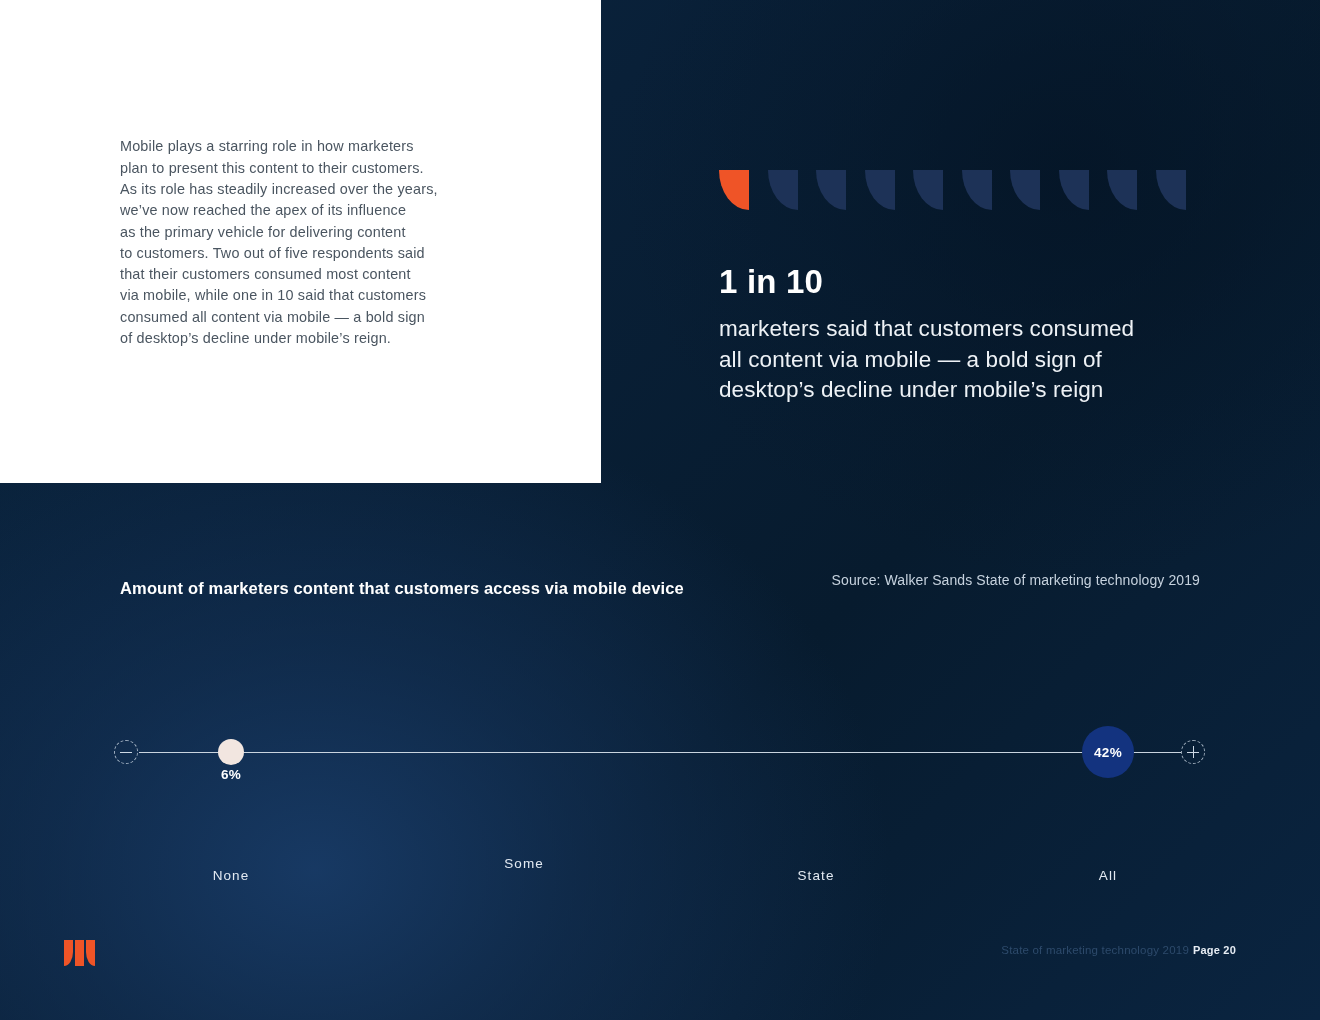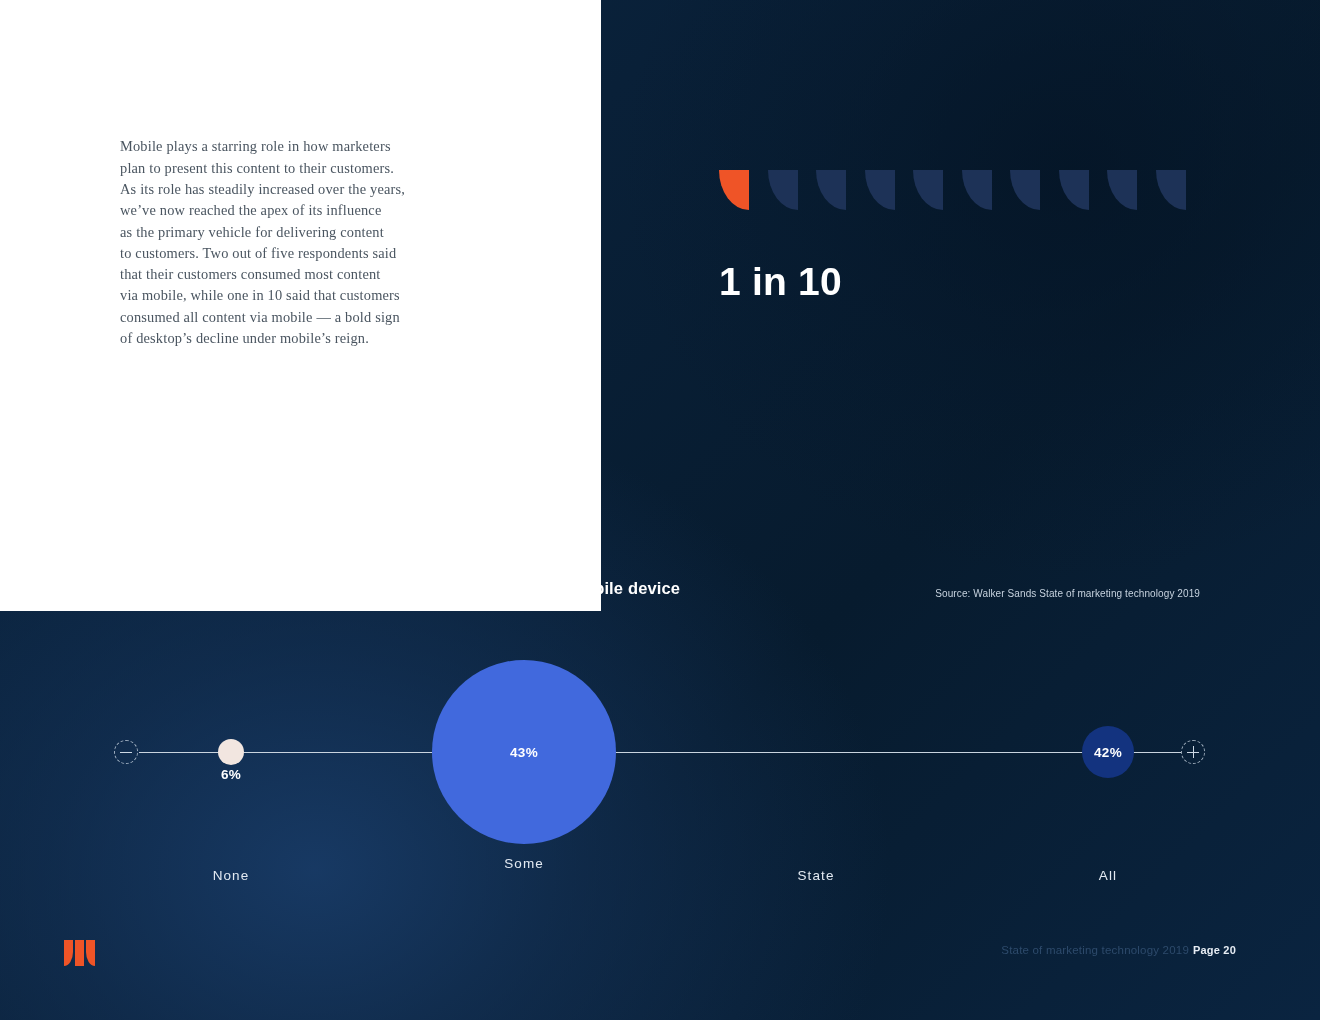--- a/index.html
+++ b/index.html
@@ -48,24 +48,23 @@
     background: radial-gradient(closest-side, rgba(4,20,37,0.75) 0%, rgba(5,22,40,0.35) 55%, rgba(5,22,40,0) 100%);
     pointer-events: none;
   }
 
   
   .white-panel {
     position: absolute;
     left: 0;
     top: 0;
     width: 601px;
-    height: 611px;
+    height: 483px;
     background: #ffffff;
     z-index: 3;
-    font-family: Liberation Serif, serif;
   }
   .body-copy {
     position: absolute;
     left: 120px;
     top: 122px;
     width: 350px;
     font-size: 14.4px;
     line-height: 21.3px;
     color: #4a5560;
     letter-spacing: 0.18px;
@@ -92,21 +91,21 @@
     flex: 0 0 auto;
     background: #1d3257;
     border-bottom-left-radius: 30px 40px;
   }
   .wedge.filled {
     background: #ef5427;
   }
 
   .stat-headline {
     margin-top: 50px;
-    font-size: 39px;
+    font-size: 33px;
     line-height: 44px;
     font-weight: bold;
     color: #ffffff;
     letter-spacing: 0.2px;
   }
   .stat-sub {
     margin-top: 10px;
     font-size: 22.5px;
     line-height: 30.5px;
     color: #eef2f6;
@@ -129,22 +128,22 @@
     left: 120px;
     top: 19px;
     font-size: 16.5px;
     font-weight: bold;
     color: #ffffff;
     letter-spacing: 0.15px;
   }
   .chart-source {
     position: absolute;
     right: 120px;
-    top: 28px;
-    font-size: 10px;
+    top: 12px;
+    font-size: 14px;
     color: #c6d2de;
     letter-spacing: 0.1px;
     white-space: nowrap;
   }
 
   .plot {
     position: absolute;
     left: 0;
     top: 0;
     width: 1320px;
@@ -292,44 +291,44 @@
       <div class="wedge"></div>
       <div class="wedge"></div>
       <div class="wedge"></div>
       <div class="wedge"></div>
       <div class="wedge"></div>
       <div class="wedge"></div>
       <div class="wedge"></div>
       <div class="wedge"></div>
     </div>
     <div class="stat-headline">1 in 10</div>
+    <div class="stat-sub">marketers said that customers consumed
+all content via mobile — a bold sign of
+desktop’s decline under mobile’s reign</div>
   </div>
 
   <div class="chart-section">
-    <div class="chart-title">Amount of marketing content that customers device via mobile device</div>
+    <div class="chart-title">Amount of marketers content that customers access via mobile device</div>
     <div class="chart-source">Source: Walker Sands State of marketing technology 2019</div>
 
     <div class="plot" id="plot">
       <div class="axis-line"></div>
 
       <div class="end-cap minus">
         <span class="bar-h"></span>
       </div>
       <div class="end-cap plus">
         <span class="bar-h"></span>
         <span class="bar-v"></span>
       </div>
 
     <div class="bubble small" style="left: 218px; top: 179px; width: 26px; height: 26px; background: rgb(242, 230, 224);">
           <span class="val">6%</span>
         </div>
         <div class="cat-label" style="left: 231px;">None</div>
-        <div class="bubble" style="left: 432px; top: 100px; width: 184px; height: 184px; background: rgb(65, 105, 221);">
-          <span class="val">43%</span>
-        </div>
         <div class="cat-label" style="left: 524px; top: 296px;">Some</div>
         <div class="cat-label" style="left: 816px;">State</div>
         <div class="bubble" style="left: 1082px; top: 166px; width: 52px; height: 52px; background: rgb(19, 51, 127);">
           <span class="val">42%</span>
         </div>
         <div class="cat-label" style="left: 1108px;">All</div>
       </div>
   </div>
 
   <div class="footer">

